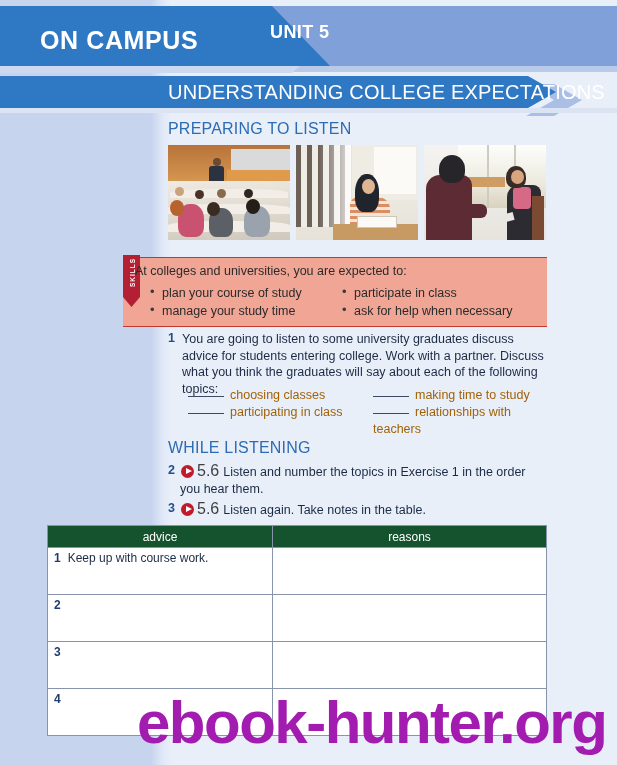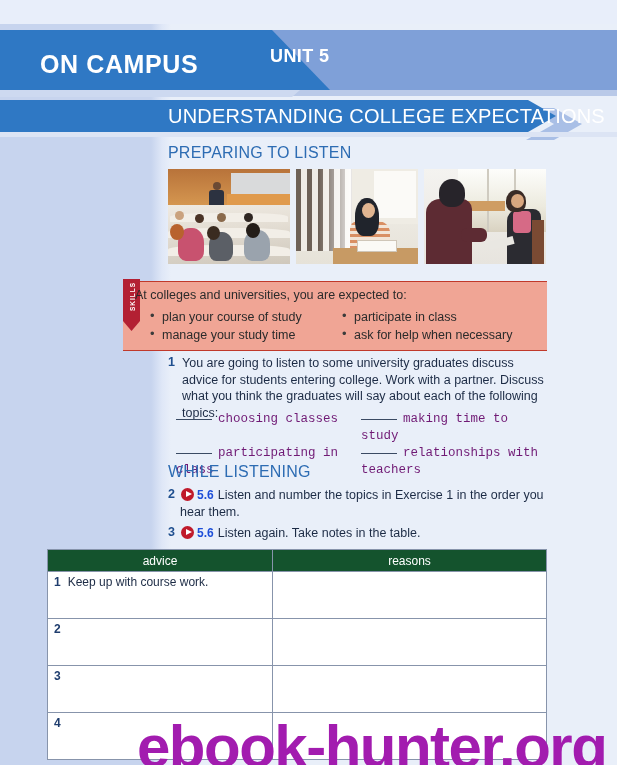--- a/index.html
+++ b/index.html
@@ -3,21 +3,21 @@
 <meta charset="utf-8">
 <style>
   html,body{margin:0;padding:0;}
   body{
     width:617px;height:765px;
     font-family:"Liberation Sans", sans-serif;
     background:#e8eefa;
     overflow:hidden;
     position:relative;
   }
-  .page{position:absolute;inset:0;background:#e9eff9;margin-top:24px;}
+  .page{position:absolute;inset:0;background:#e9eff9;}
 
   
   .left-margin{
     position:absolute;left:0;top:0;width:157px;height:765px;
     background:#c7d4ee;
   }
   .left-margin-fade{
     position:absolute;left:151px;top:0;width:20px;height:765px;
     background:linear-gradient(to right,#c7d4ee 0%, #dfe7f7 55%, #e9eff9 100%);
   }
@@ -148,33 +148,33 @@
   .sk-col.r{left:218px;}
   .sk-li{position:relative;padding-left:13px;line-height:18px;}
   .sk-li::before{content:"\2022";position:absolute;left:1px;top:-1px;font-size:13px;color:#3b3b3b;}
 
   
   .ex{position:absolute;font-size:12.5px;color:#1c2b45;line-height:16.5px;}
   .ex-num{position:absolute;font-weight:bold;color:#1f4f8f;font-size:12.5px;}
   .ex-body{position:absolute;}
 
   .blank-line{display:inline-block;width:36px;border-bottom:1.3px solid #3a4a63;margin-right:6px;vertical-align:2px;}
-  .topics{position:absolute;left:176px;top:274px;width:370px;font-size:12.5px;color:#701a75;font-family:Liberation Mono, monospace;}
+  .topics{position:absolute;left:188px;top:274px;width:370px;font-size:12.5px;color:#a16207;}
   .topics .trow{display:flex;line-height:17px;}
   .topics .tcell{width:185px;}
 
   .play{
     display:inline-block;width:13px;height:13px;border-radius:50%;
     background:#c01a2b;position:relative;vertical-align:-2px;margin:0 3px 0 1px;
   }
   .play::after{
     content:"";position:absolute;left:4.5px;top:3px;
     border-left:6px solid #fff;border-top:3.5px solid transparent;border-bottom:3.5px solid transparent;
   }
-  .track{color:#1d4ed8;font-weight:bold;font-size:12px;margin-right:4px;}
+  .track{color:#404040;font-weight:normal;font-size:16px;margin-right:4px;}
 
   
   .tbl{position:absolute;left:47px;top:412px;width:500px;border:1px solid #8794ab;border-collapse:collapse;background:#ffffff;}
   .tbl th{
     background:#14532d;color:#ffffff;font-weight:normal;font-size:12px;
     height:19px;border-right:1px solid #8794ab;
   }
   .tbl th:last-child{border-right:none;}
   .tbl td{
     border-top:1px solid #8794ab;border-right:1px solid #8794ab;

